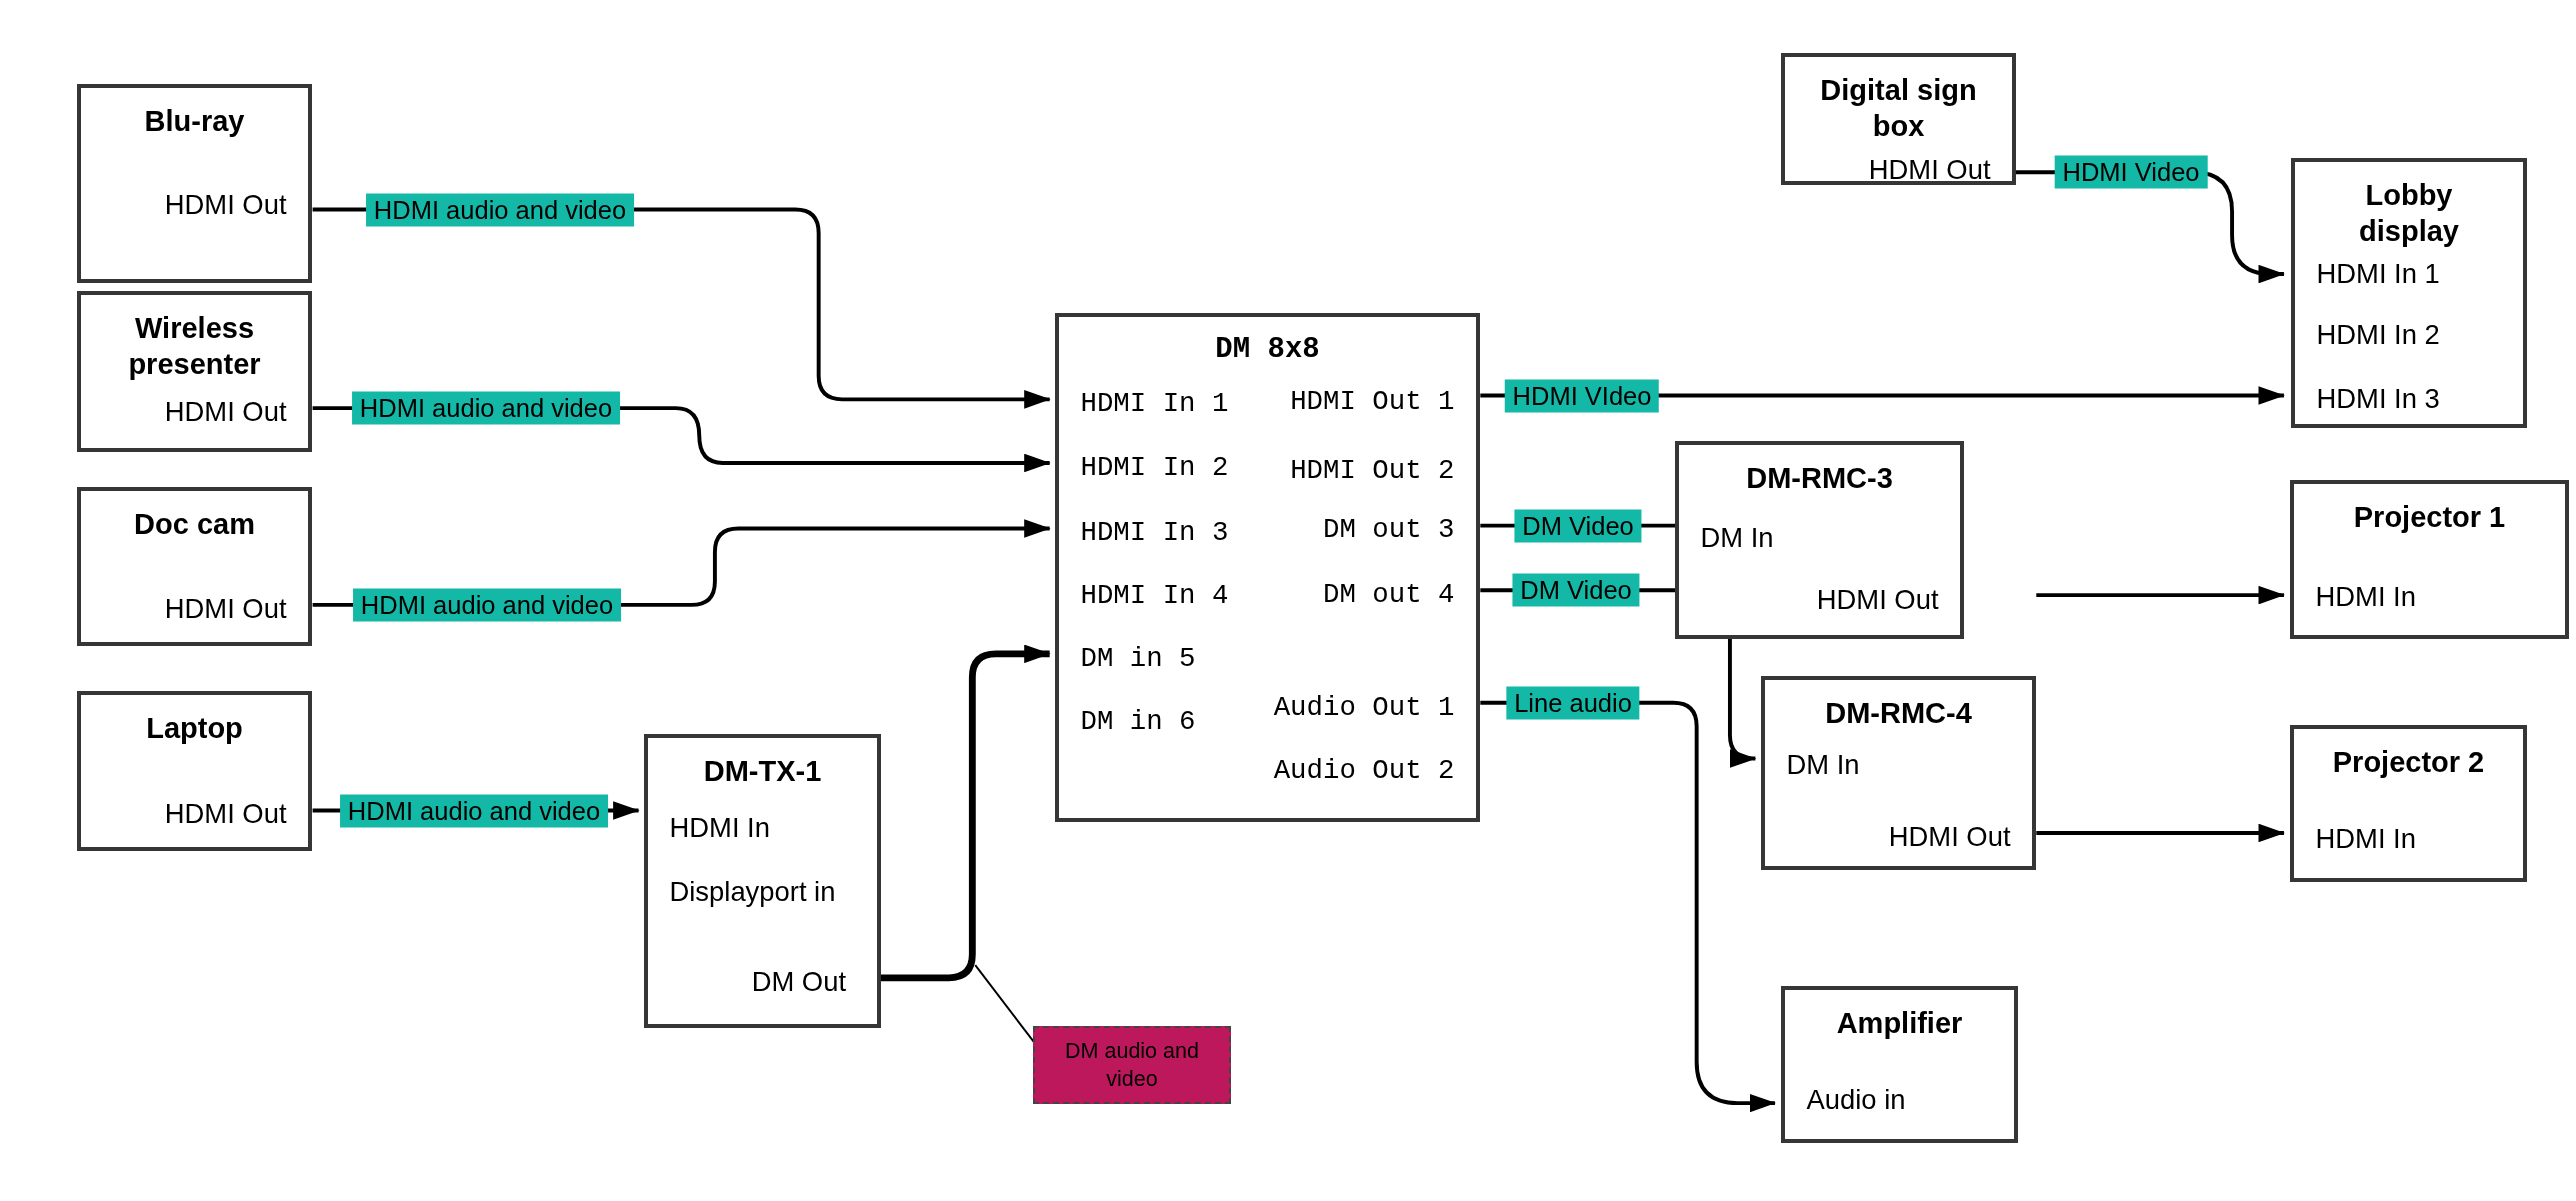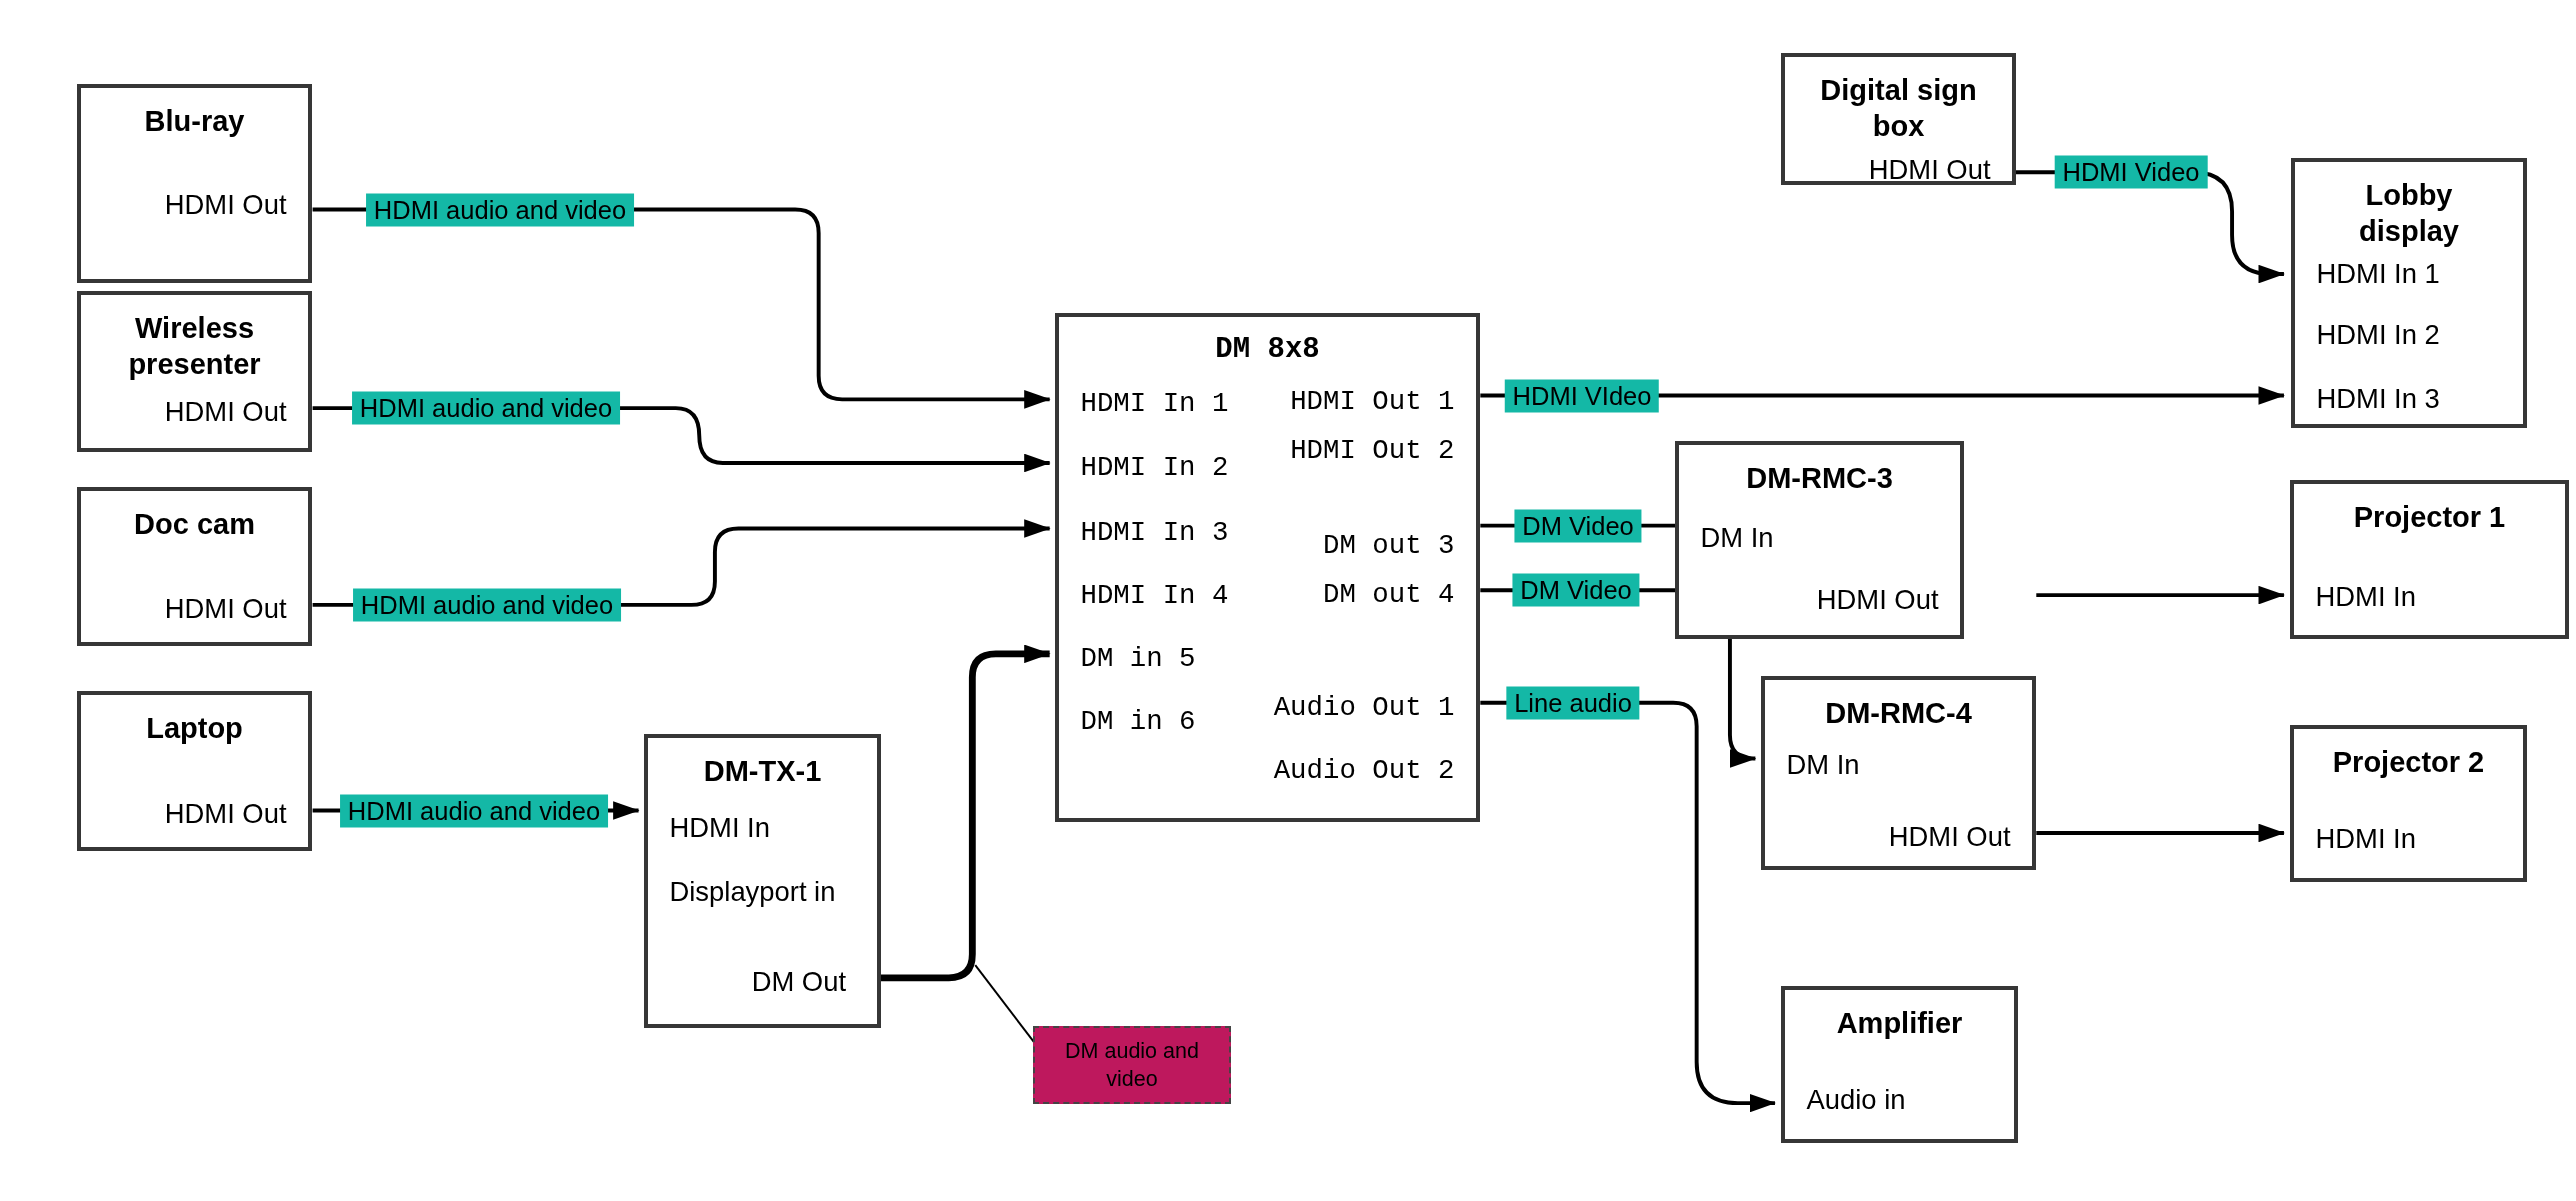--- a/index.html
+++ b/index.html
@@ -79,22 +79,22 @@
 
   <div class="node" style="left:1055px;top:313px;width:425px;height:509px;font-family:Liberation Mono, monospace;">
     <div class="title">DM 8x8</div>
     <div class="port pl" style="top:86px;">HDMI In 1</div>
     <div class="port pl" style="top:150px;">HDMI In 2</div>
     <div class="port pl" style="top:215px;">HDMI In 3</div>
     <div class="port pl" style="top:278px;">HDMI In 4</div>
     <div class="port pl" style="top:341px;">DM in 5</div>
     <div class="port pl" style="top:404px;">DM in 6</div>
     <div class="port pr" style="top:84px;">HDMI Out 1</div>
-    <div class="port pr" style="top:133px;text-align:right;">HDMI Out 2</div>
-    <div class="port pr" style="top:228px;margin-left:8px;">DM out 3</div>
+    <div class="port pr" style="top:153px;text-align:right;">HDMI Out 2</div>
+    <div class="port pr" style="top:212px;margin-left:8px;">DM out 3</div>
     <div class="port pr" style="top:277px;">DM out 4</div>
     <div class="port pr" style="top:390px;">Audio Out 1</div>
     <div class="port pr" style="top:453px;">Audio Out 2</div>
   </div>
 
   <div class="node" style="left:1781px;top:53px;width:235px;height:132px;">
     <div class="title w-mid">Digital sign box</div>
     <div class="port pr" style="top:113px;">HDMI Out</div>
   </div>
 

